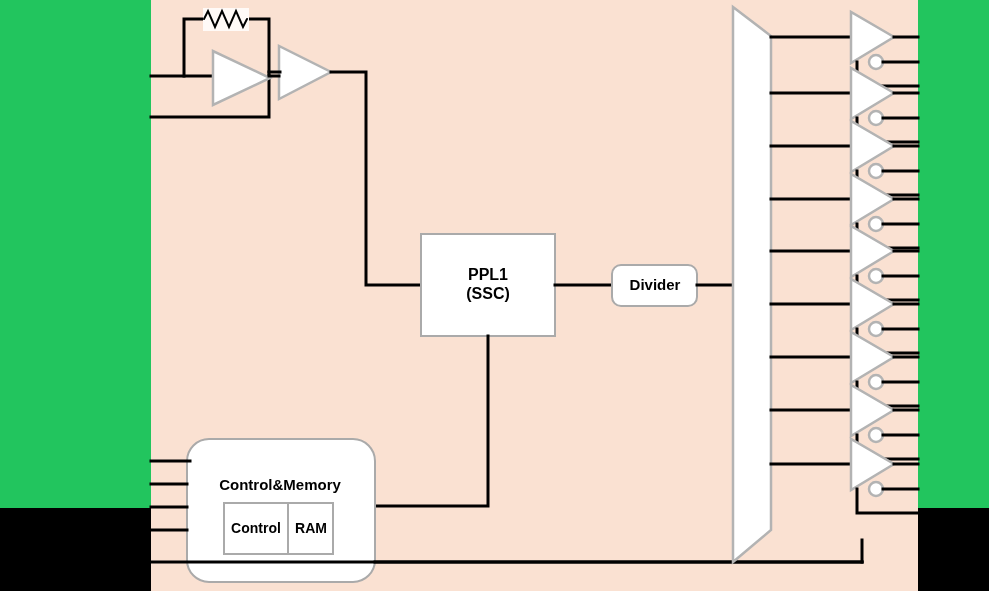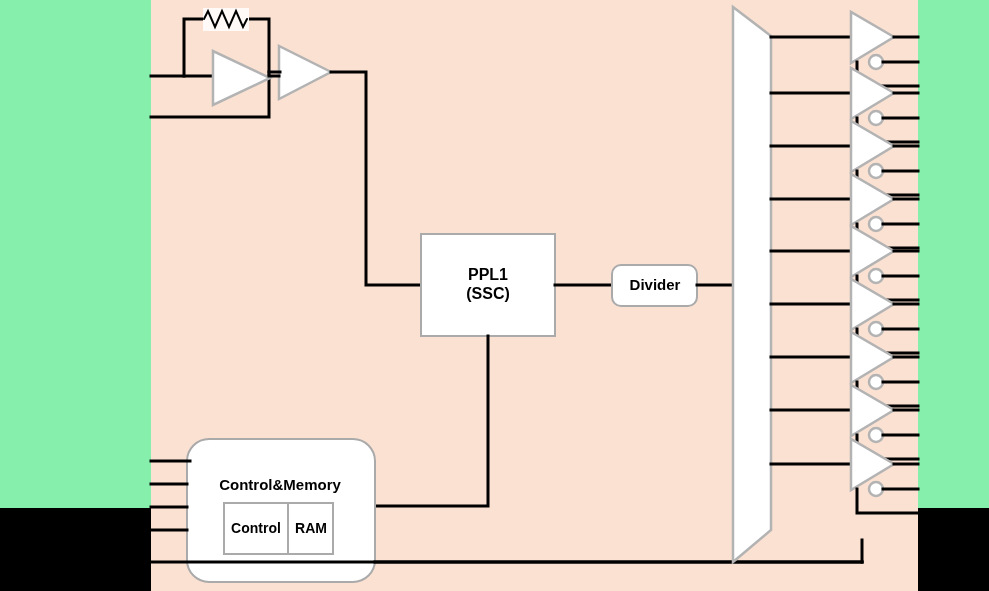--- a/index.html
+++ b/index.html
@@ -11,21 +11,21 @@
   body {
     width: 989px;
     height: 591px;
     overflow: hidden;
     font-family: "Liberation Sans", sans-serif;
   }
   #stage {
     position: relative;
     width: 989px;
     height: 508px;
-    background: #86efac;
+    background: #22c55e;
   }
   #diagram-svg {
     position: absolute;
     left: 0;
     top: 0;
     display: block;
   }
   .blk-fill { fill: #ffffff; stroke: #aaaaaa; stroke-width: 2; }
   .wire { stroke: #000000; stroke-width: 3; fill: none; stroke-linecap: square; }
   .tri { fill: #ffffff; stroke: #b3b3b3; stroke-width: 2.5; stroke-linejoin: miter; }

